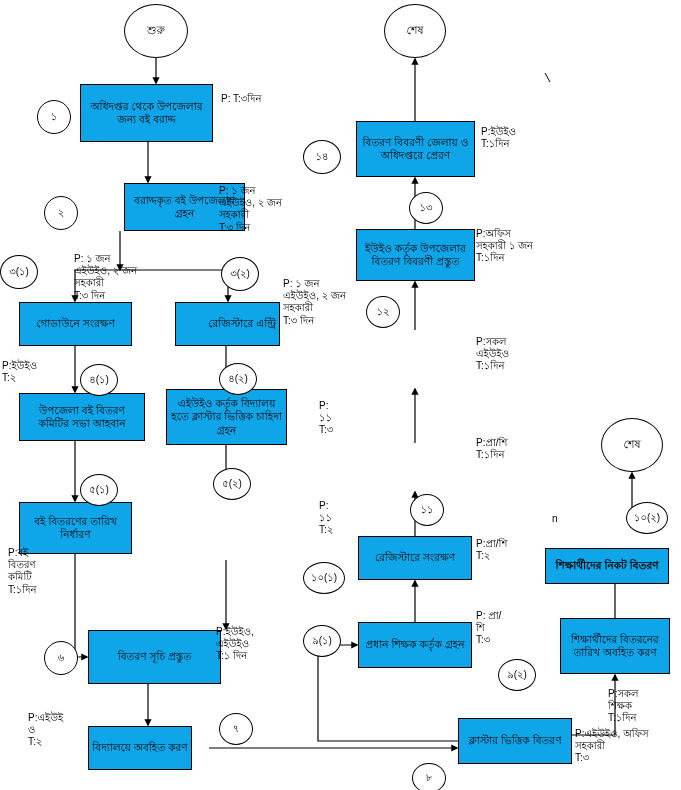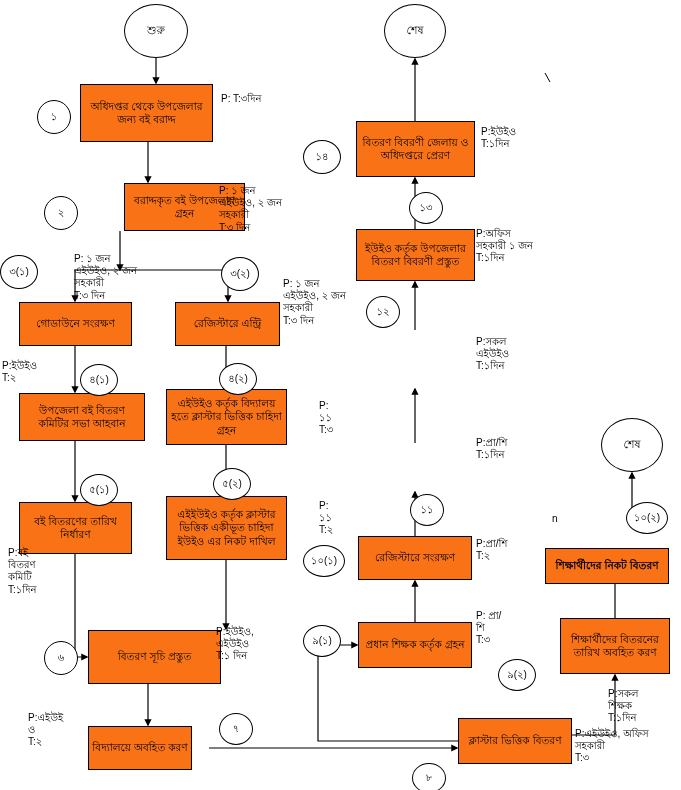--- a/index.html
+++ b/index.html
@@ -15,21 +15,21 @@
   svg.lines { position:absolute; left:0; top:0; width:681px; height:790px; }
 
   .node {
     position:absolute;
     box-sizing:border-box;
     display:flex;
     align-items:center;
     justify-content:center;
     text-align:center;
     border:1.3px solid #000;
-    background:#f97316;
+    background:#0ea5e9;
     font-size:10.5px;
     line-height:1.25;
     padding:2px 3px;
   }
   .term {
     position:absolute;
     box-sizing:border-box;
     display:flex;
     align-items:center;
     justify-content:center;
@@ -132,35 +132,32 @@
 
   <div class="node" style="left:80px;top:84px;width:133px;height:58px;">
     <span>অধিদপ্তর থেকে উপজেলার জন্য বই বরাদ্দ</span>
     </div>
   <div class="node" style="left:88px;top:183px;width:121px;height:48px;margin-left:36px;">
     <span>বরাদ্দকৃত বই উপজেলায় গ্রহন</span>
     </div>
   <div class="node" style="left:19px;top:302px;width:113px;height:44px;">
     <span>গোডাউনে সংরক্ষণ</span>
     </div>
-  <div class="node" style="left:175px;top:302px;width:105px;height:44px;">
+  <div class="node" style="left:175px;top:302px;width:105px;height:44px;justify-content:flex-end;">
     <span>রেজিস্টারে এন্ট্রি</span>
     </div>
   <div class="node" style="left:19px;top:393px;width:126px;height:48px;">
     <span>উপজেলা বই বিতরণ কমিটির সভা আহবান</span>
     </div>
   <div class="node" style="left:166px;top:389px;width:121px;height:56px;">
     <span>এইউইও কর্তৃক বিদ্যালয় হতে ক্লাস্টার ভিত্তিক চাহিদা গ্রহন</span>
     </div>
   <div class="node" style="left:19px;top:502px;width:113px;height:52px;">
     <span>বই বিতরণের তারিখ নির্ধারণ</span>
     </div>
-  <div class="node" style="left:166px;top:496px;width:121px;height:64px;">
-    <span>এইইউইও কর্তৃক ক্লাস্টার ভিত্তিক একীভূত চাহিদা ইউইও এর নিকট দাখিল</span>
-    </div>
   <div class="node" style="left:88px;top:630px;width:133px;height:54px;">
     <span>বিতরণ সূচি প্রস্তুত</span>
     </div>
   <div class="node" style="left:88px;top:726px;width:104px;height:44px;text-align:right;">
     <span>বিদ্যালয়ে অবহিত করণ</span>
     </div>
   <div class="node" style="left:458px;top:718px;width:114px;height:46px;">
     <span>ক্লাস্টার ভিত্তিক বিতরণ</span>
     </div>
   <div class="node" style="left:358px;top:622px;width:114px;height:46px;">
@@ -214,21 +211,21 @@
     </div>
   <div class="circlenum" style="left:412px;top:763px;width:34px;height:30px;">
     <span>৮</span>
     </div>
   <div class="circlenum" style="left:303px;top:625px;width:38px;height:32px;">
     <span>৯(১)</span>
     </div>
   <div class="circlenum" style="left:498px;top:659px;width:38px;height:32px;">
     <span>৯(২)</span>
     </div>
-  <div class="circlenum" style="left:303px;top:545px;width:42px;height:32px;">
+  <div class="circlenum" style="left:303px;top:562px;width:42px;height:32px;">
     <span>১০(১)</span>
     </div>
   <div class="circlenum" style="left:626px;top:502px;width:42px;height:32px;">
     <span>১০(২)</span>
     </div>
   <div class="circlenum" style="left:410px;top:494px;width:34px;height:32px;">
     <span>১১</span>
     </div>
   <div class="circlenum" style="left:366px;top:296px;width:34px;height:32px;">
     <span>১২</span>

